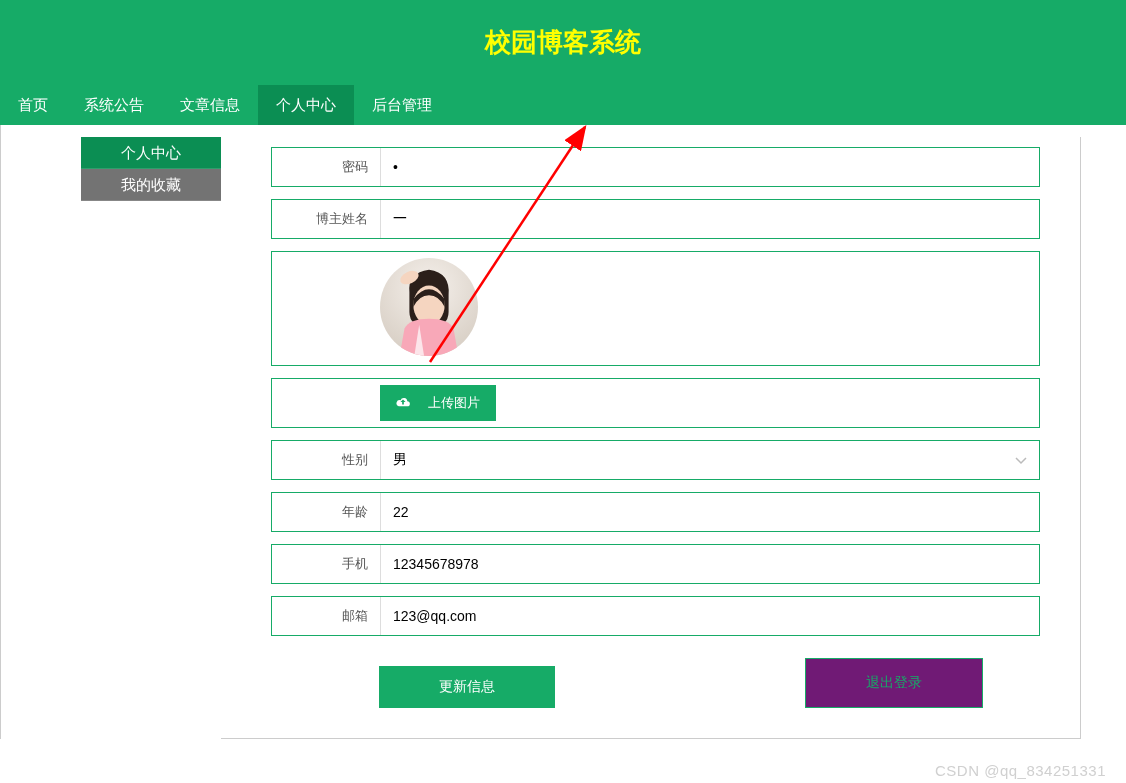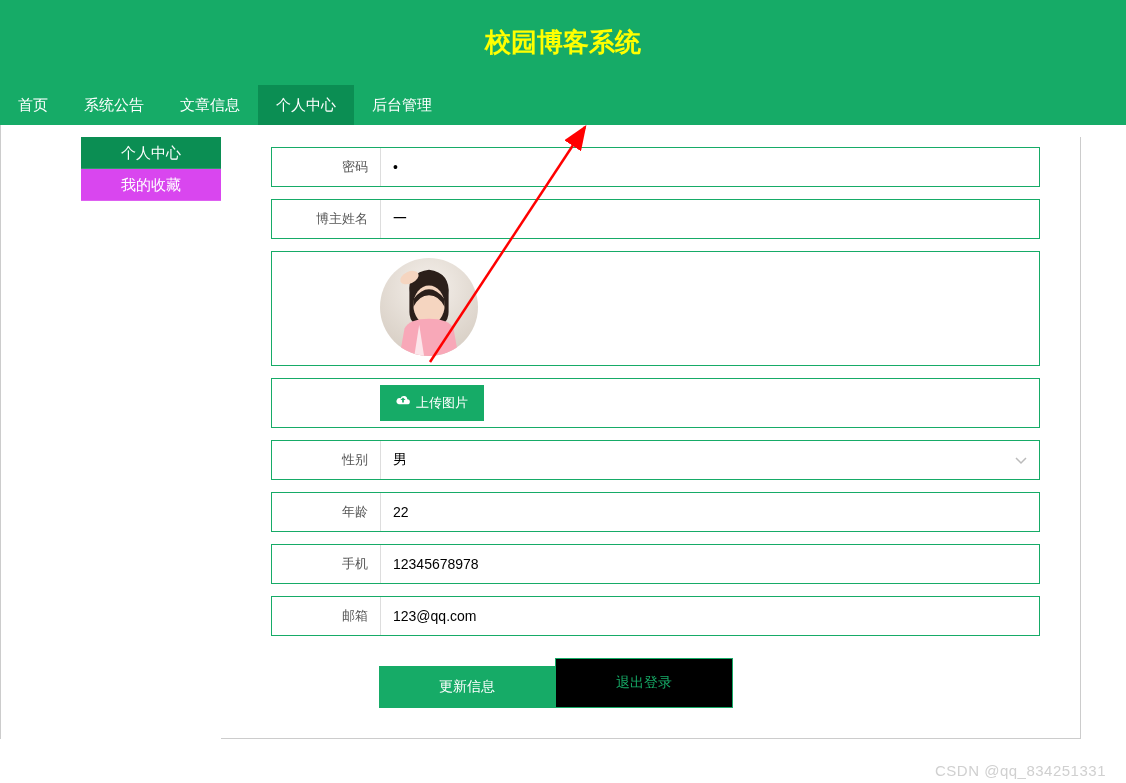--- a/index.html
+++ b/index.html
@@ -8,42 +8,42 @@
     .header-banner { background: #16ab67; height: 85px; display: flex; align-items: center; justify-content: center; }
     .site-title { color: #ffff00; font-size: 26px; font-weight: bold; }
     
     .top-nav { background: #16ab67; height: 40px; display: flex; align-items: center; justify-content: flex-start; gap: 0; }
     .nav-item { color: #fff; padding: 0 18px; height: 40px; line-height: 40px; cursor: pointer; font-size: 15px; }
     .nav-item.active { background: #0b8e53; }
     
     .main-wrap { display: flex; padding: 12px 35px 0 80px; border-left: 1px solid #ccc; margin-left: 0; }
     
     .sidebar { width: 140px; flex-shrink: 0; }
-    .sidebar-item { background: #d946ef; color: #fff; height: 32px; line-height: 32px; text-align: center; font-size: 15px; cursor: pointer; border-bottom: 1px solid rgba(255,255,255,0.15); }
+    .sidebar-item { background: #737373; color: #fff; height: 32px; line-height: 32px; text-align: center; font-size: 15px; cursor: pointer; border-bottom: 1px solid rgba(255,255,255,0.15); }
     .sidebar-item.active { background: #0b8e53; }
     
     .content { flex: 1; padding: 10px 40px 0 50px; border-right: 1px solid #ccc; border-bottom: 1px solid #ccc; margin-right: 10px; padding-bottom: 30px; }
     
     .form-row { border: 1px solid #16ab67; display: flex; align-items: center; margin-bottom: 12px; min-height: 40px; }
     .form-label { width: 108px; text-align: right; color: #555; font-size: 13px; padding-right: 12px; }
     .form-input { flex: 1; border: none; border-left: 1px solid #ddd; padding: 0 12px; height: 38px; font-size: 14px; outline: none; background: #fff; }
     .form-input.select { appearance: none; }
     .select-wrap { position: relative; flex: 1; display: flex; }
     .select-arrow { position: absolute; right: 12px; top: 50%; transform: translateY(-50%); color: #bbb; pointer-events: none; }
     
     .avatar-row { border: 1px solid #16ab67; padding: 6px 0 6px 108px; margin-bottom: 12px; }
     .avatar-img { width: 98px; height: 98px; border-radius: 50%; overflow: hidden; display: inline-block; }
     .avatar-svg { width: 100%; height: 100%; }
     
     .upload-row { border: 1px solid #16ab67; padding: 6px 0 6px 108px; margin-bottom: 12px; }
-    .upload-btn { background: #16ab67; color: #fff; border: none; padding: 9px 16px; cursor: pointer; font-size: 13px; display: inline-flex; align-items: flex-start; gap: 6px; }
+    .upload-btn { background: #16ab67; color: #fff; border: none; padding: 9px 16px; cursor: pointer; font-size: 13px; display: inline-flex; align-items: center; gap: 18px; }
     
     .button-row { display: flex; gap: 0; padding-left: 108px; margin-top: 22px; }
     .btn-primary { background: #16ab67; color: #fff; border: none; padding: 12px 60px; cursor: pointer; font-size: 14px; margin-top: 8px; }
-    .btn-outline { background: #000000; color: #16ab67; border: 1px solid #16ab67; padding: 12px 60px; cursor: pointer; font-size: 14px; }
+    .btn-outline { background: #701a75; color: #16ab67; border: 1px solid #16ab67; padding: 12px 60px; cursor: pointer; font-size: 14px; margin-left: 250px; }
     
     .arrow-annotation { position: absolute; top: 122px; left: 425px; pointer-events: none; z-index: 100; }
     
     .watermark { position: absolute; bottom: 4px; right: 20px; color: #d0d0d0; font-size: 15px; letter-spacing: 0.5px; font-family: Arial, sans-serif; }
   </style>
 </head>
 <body>
 
 <div class="header-banner">
   <div class="site-title">校园博客系统</div>

